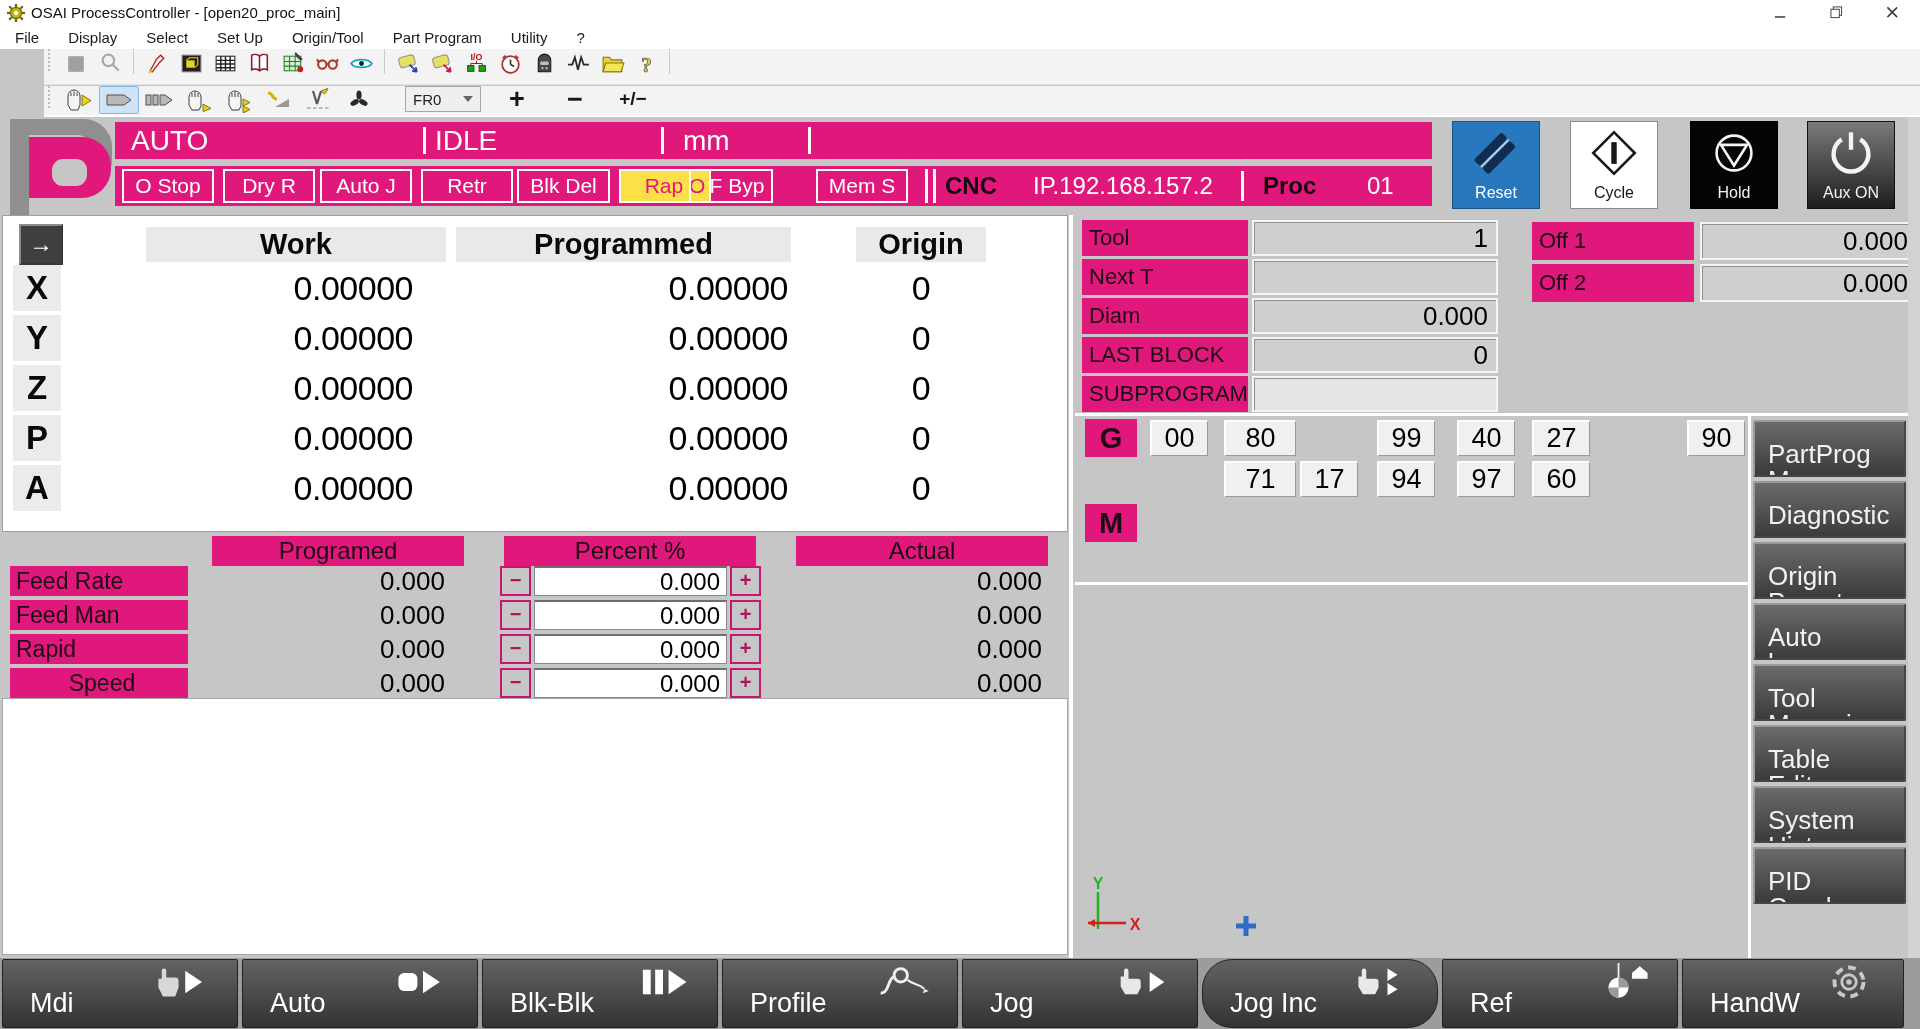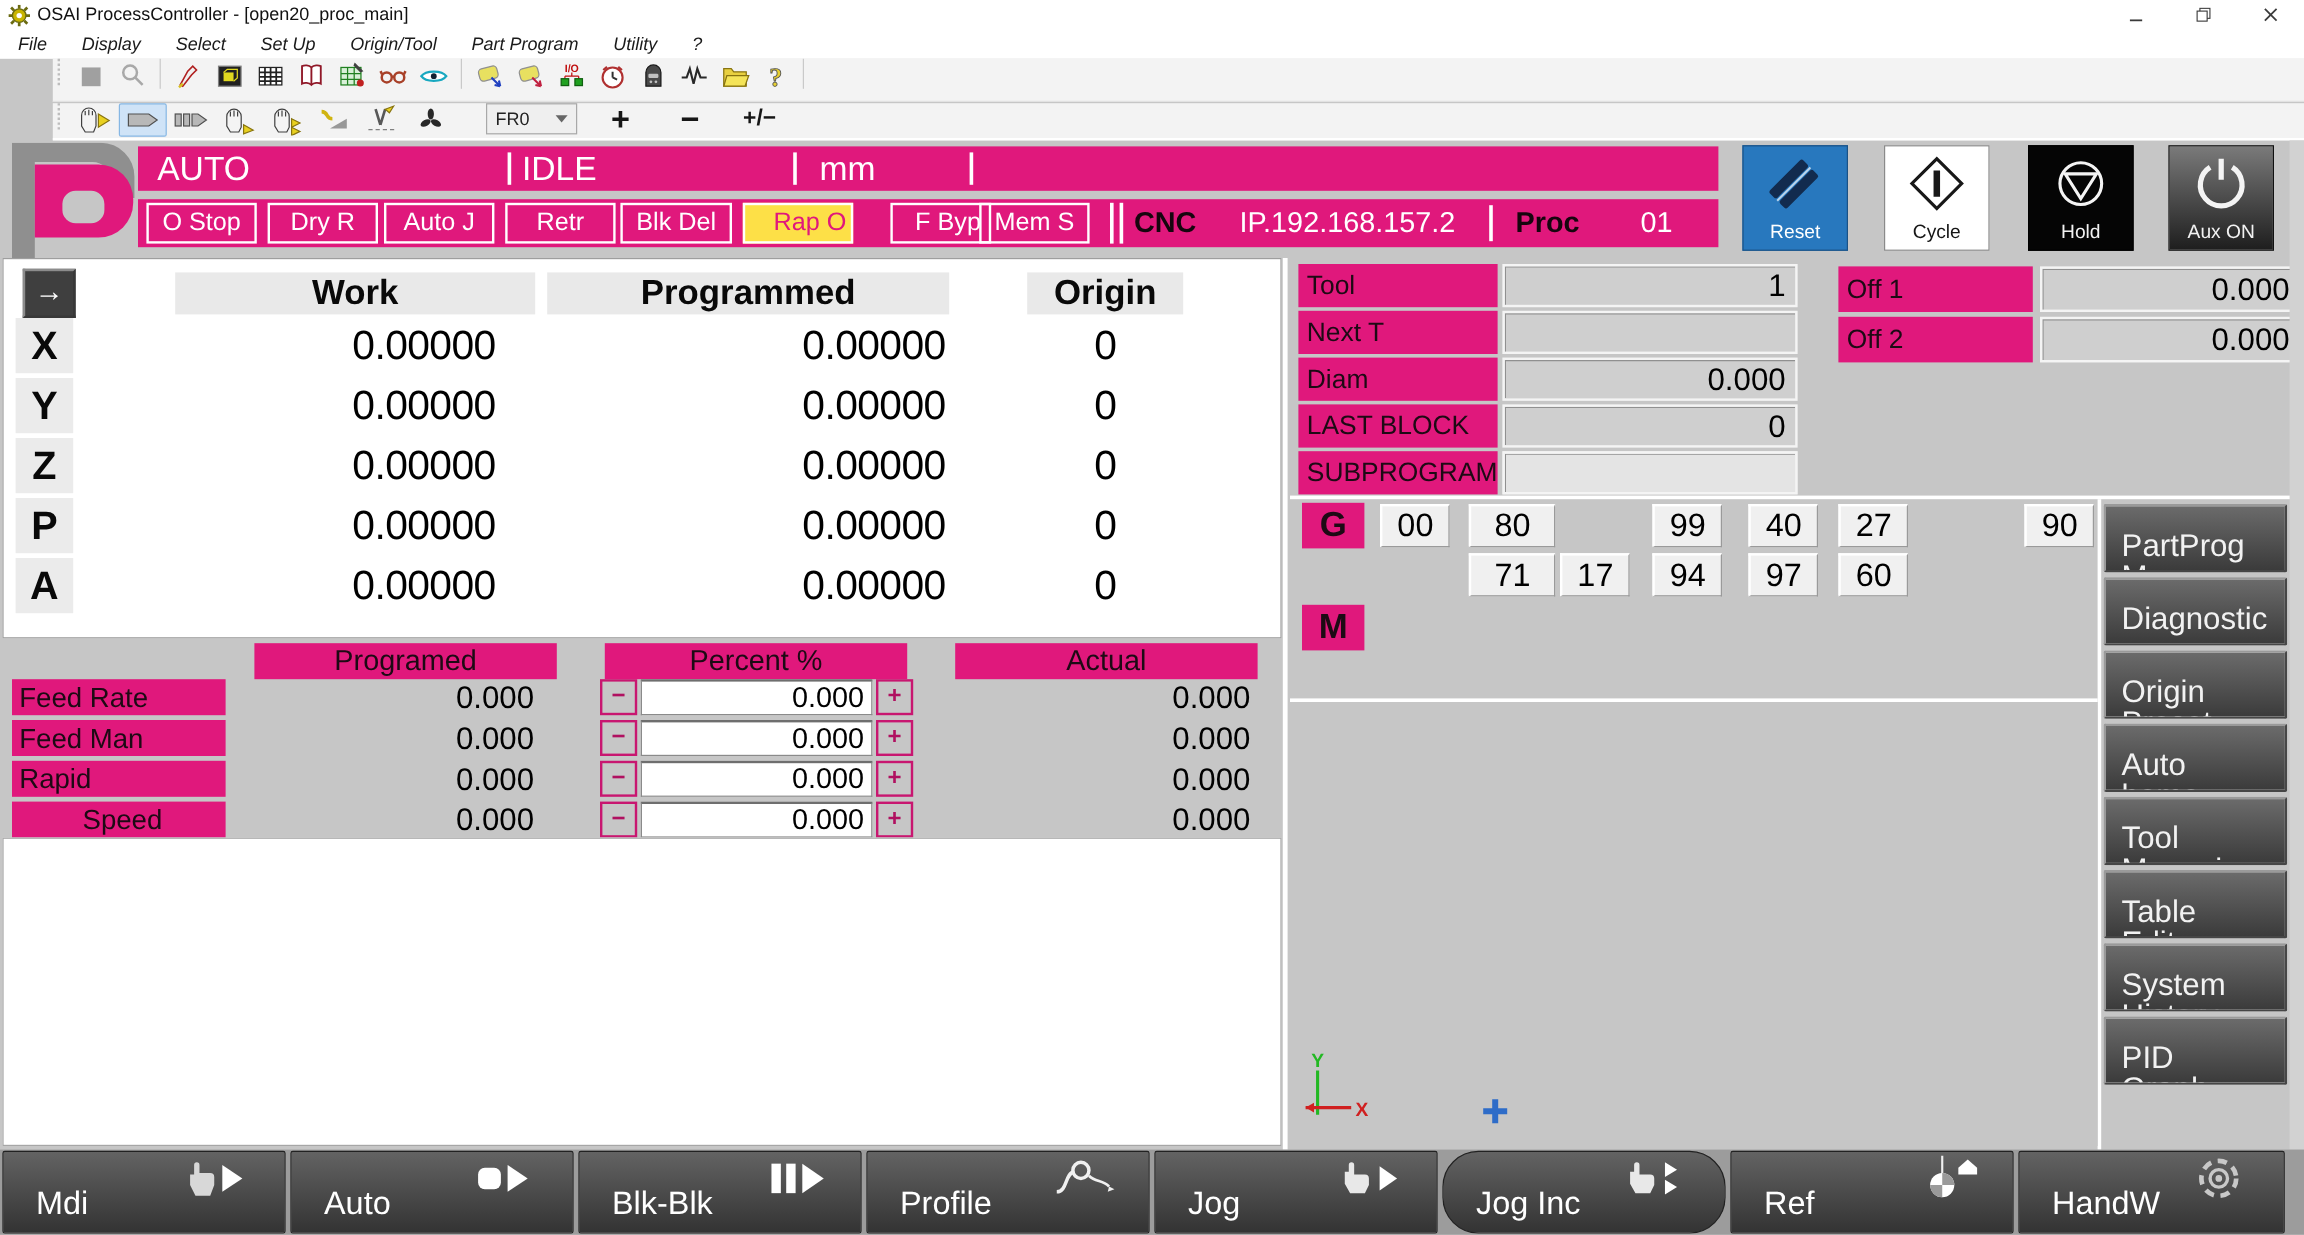--- a/index.html
+++ b/index.html
@@ -14,21 +14,21 @@
   .titlebar { left:0; top:0; width:1920px; height:25px; background:#FFFFFF; display:flex; align-items:center; }
   .app-icon { width:18px; height:18px; margin:0 6px 0 7px; }
   .app-icon svg { width:18px; height:18px; }
   .title-text { font-size:15px; color:#111; }
   .win-controls { margin-left:auto; display:flex; height:25px; }
   .win-btn { width:56px; height:25px; display:flex; align-items:center; justify-content:center; }
   .win-btn svg { width:13px; height:13px; }
 
   
   .menubar { left:0; top:25px; width:1920px; height:24px; background:#FFFFFF; display:flex; align-items:center; padding-left:15px; gap:29px; }
-  .menu-item { font-size:15px; color:#1a1a1a; white-space:nowrap;font-style:italic; }
+  .menu-item { font-size:15px; color:#1a1a1a; white-space:nowrap; }
 
   
   .toolbar { left:0; width:1920px; background:#F3F3F3; display:flex; align-items:flex-start;margin-left:44px; }
   #toolbar1 { top:49px; height:36px; border-bottom:1px solid #E2E2E2; }
   #toolbar2 { top:86px; height:31px; border-bottom:2px solid #FFFFFF; }
   .grip { width:8px; height:22px; border-left:2px dotted #BDBDBD; margin:0 3px 0 4px; }
   .tb-icon { width:34px; height:28px; display:flex; align-items:center; justify-content:center; border-radius:2px; }
   .tb-icon svg { width:25px; height:25px; }
   #toolbar2 .tb-icon { width:40px; }
   #toolbar2 .tb-icon svg { width:30px; height:26px; }
@@ -364,21 +364,21 @@
   <span class="conn light" style="left:918px">IP.192.168.157.2</span>
   <div class="sb-sep" style="left:1126px; top:5px; height:30px"></div>
   <span class="conn dark" style="left:1148px">Proc</span>
   <span class="conn light" style="left:1252px">01</span>
 <div class="toggle" style="left: 7px; width: 92px;">O Stop</div>
     <div class="toggle" style="left: 108px; width: 92px;">Dry R</div>
     <div class="toggle" style="left: 205px; width: 92px;">Auto J</div>
     <div class="toggle" style="left: 306px; width: 92px;">Retr</div>
     <div class="toggle" style="left: 402px; width: 93px;">Blk Del</div>
     <div class="toggle active" style="left: 504px; width: 92px;">Rap O</div>
-    <div class="toggle" style="left: 627px; width: 84px; padding-left: 12px;">F Byp</div>
+    <div class="toggle" style="left: 574px; width: 84px; padding-left: 12px;">F Byp</div>
     <div class="toggle" style="left: 701px; width: 92px;">Mem S</div>
   </div>
 
 <div id="machinebtns">
     <div class="abs mbtn blue" style="left: 1452px;">
       <span><svg viewBox="0 0 46 46" style="width: 50px; height: 50px; margin-top: 6px;">
           <g transform="rotate(-45 23 23)">
             <rect x="4" y="13" width="36" height="8" rx="2" fill="#122B4E"></rect>
             <rect x="4" y="24" width="36" height="8" rx="2" fill="#122B4E"></rect>
             <line x1="4" y1="22.5" x2="40" y2="22.5" stroke="#BCD6EC" stroke-width="1.6"></line>

